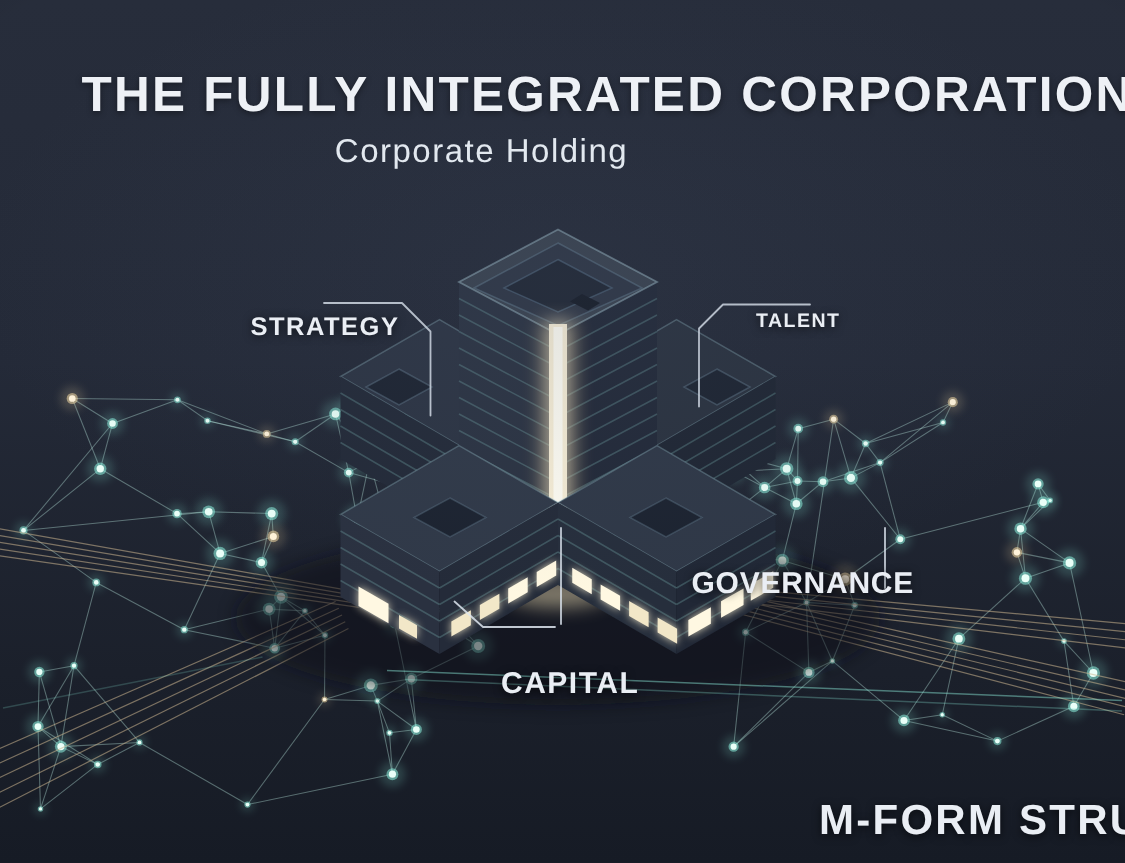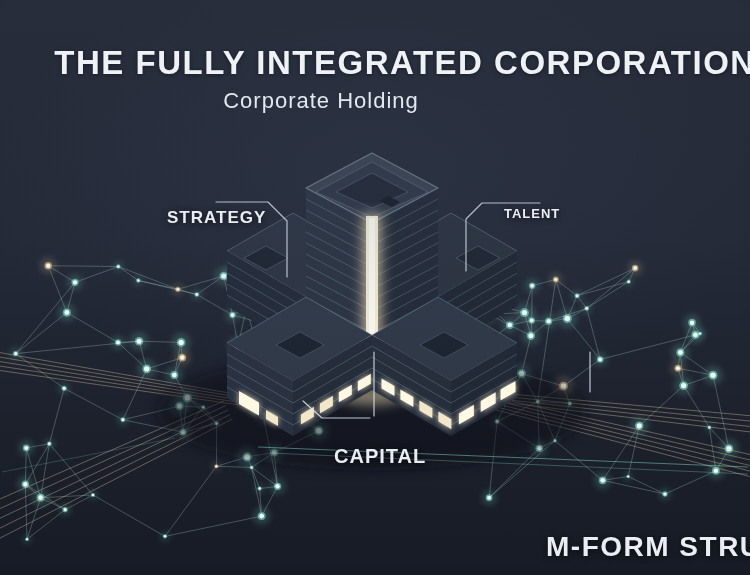--- a/index.html
+++ b/index.html
@@ -649,15 +649,16 @@
           <stop offset="70%" stop-color="rgba(246,226,176,0.85)"></stop>
           <stop offset="100%" stop-color="rgba(226,184,118,0)"></stop>
         </linearGradient>
       </defs>
     </svg>
   <div class="vignette"></div>
   <h1 class="title">THE FULLY INTEGRATED CORPORATION</h1>
   <div class="subtitle">Corporate Holding</div>
   <div class="label label-strategy">STRATEGY</div>
   <div class="label label-talent">TALENT</div>
+  <div class="label label-governance">GOVERNANCE</div>
   <div class="label label-capital">CAPITAL</div>
   <div class="label label-structure">M-FORM STRU</div>
 </div>
 
 </body></html>

